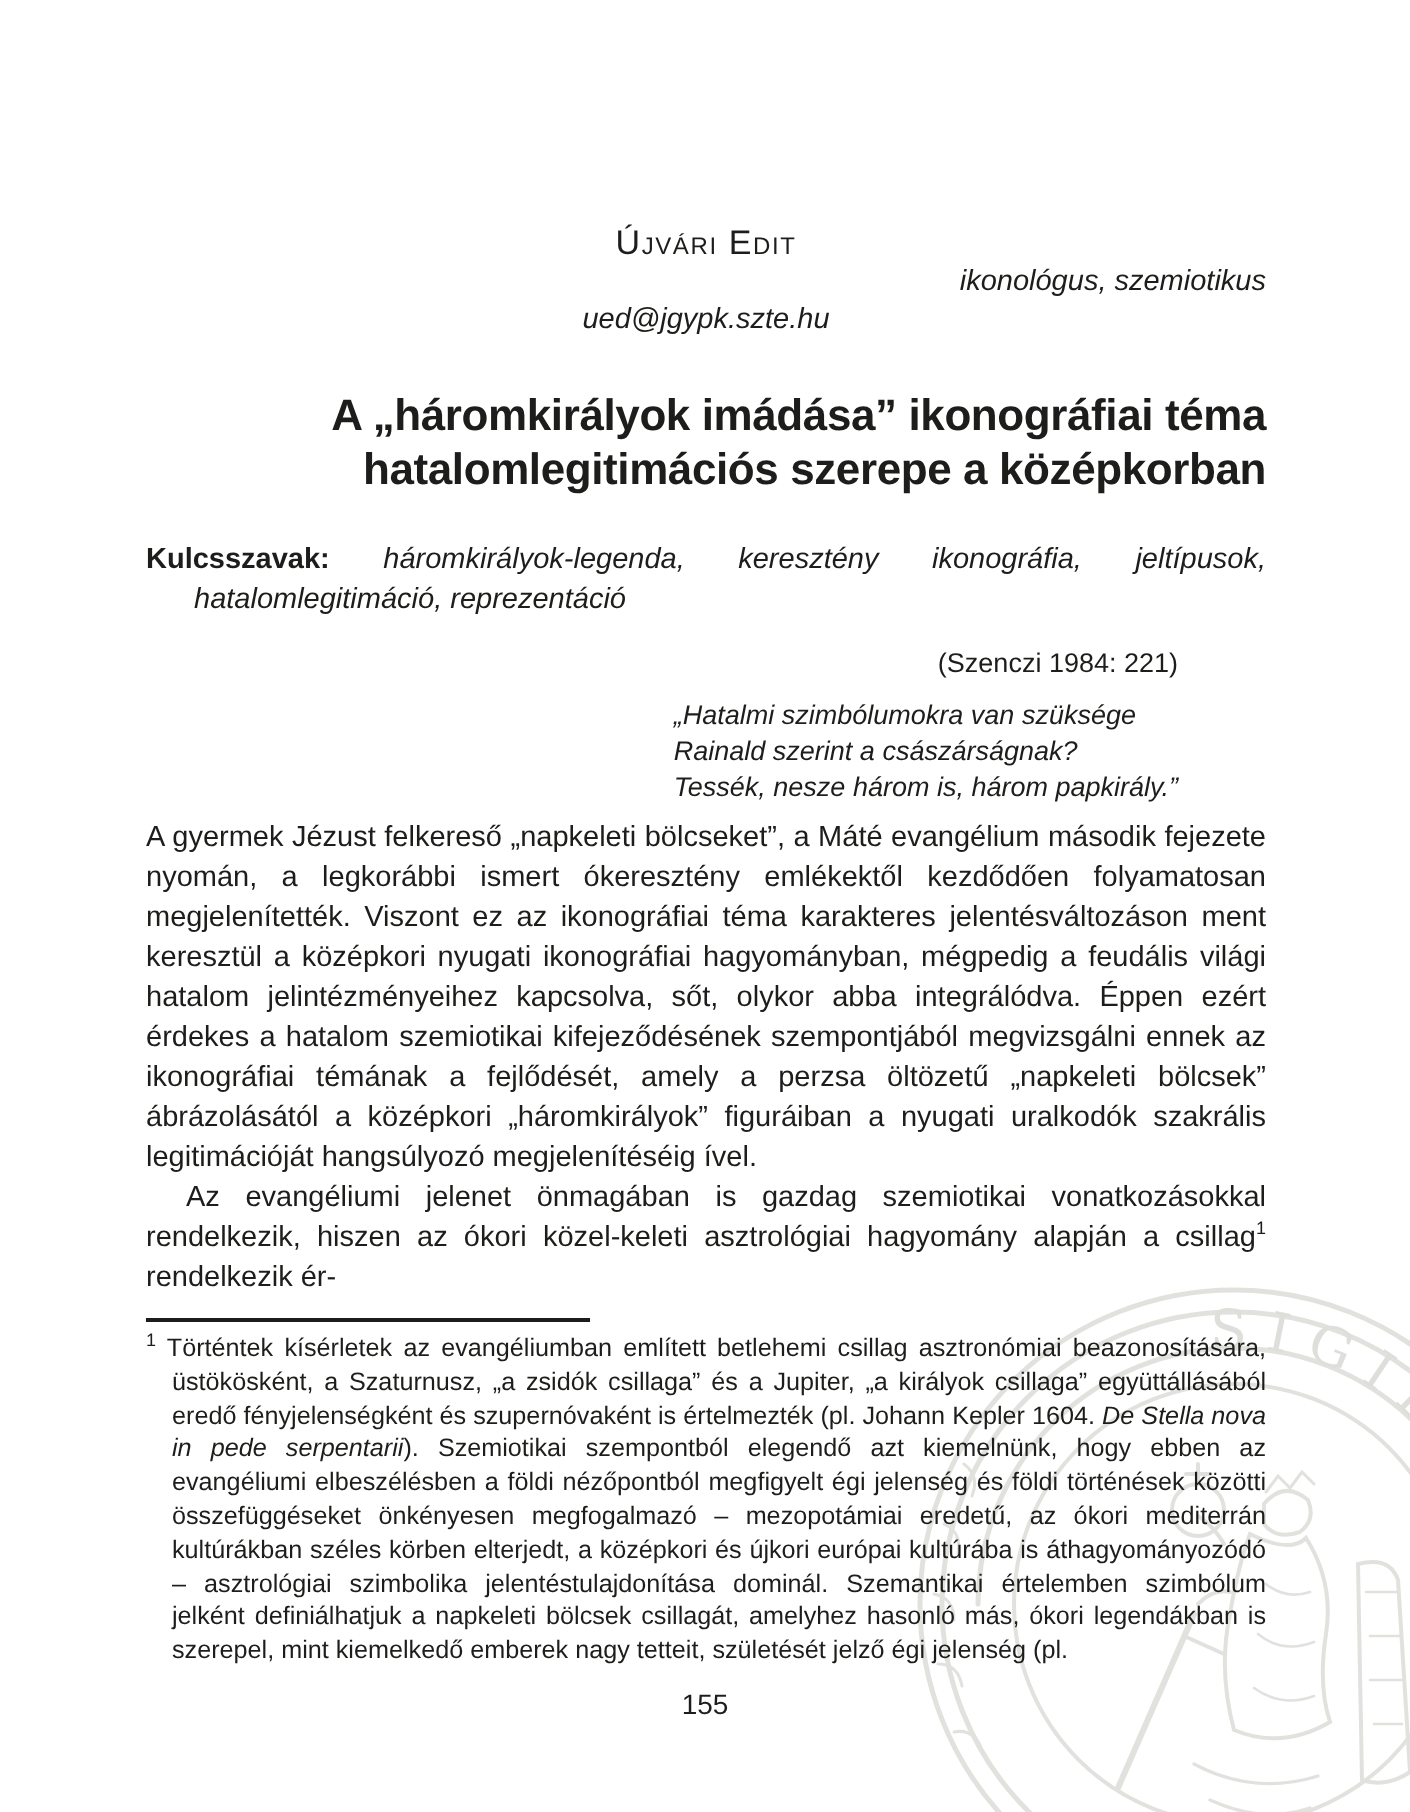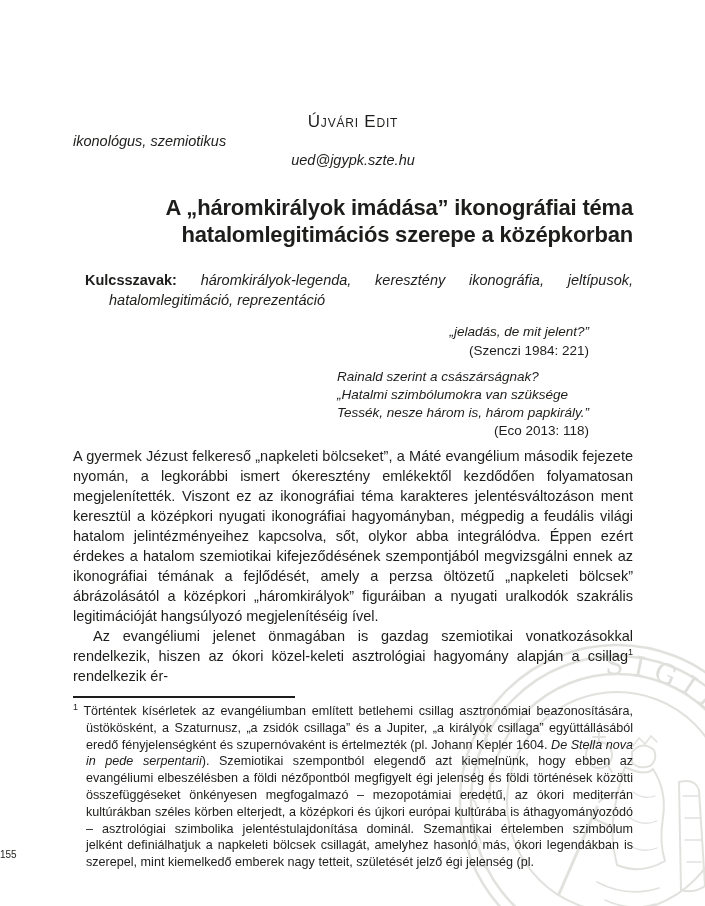--- a/index.html
+++ b/index.html
@@ -23,21 +23,21 @@
   .author-name {
     text-align: center;
     font-variant: small-caps;
     font-size: 17px;
     letter-spacing: 0.8px;
     line-height: 20px;
     font-weight: 500;
     margin-top: 42px;
   }
   .author-role {
-    text-align: left;
+    text-align: right;
     font-style: italic;
     font-size: 14.5px;
     line-height: 19px;
   }
   .author-affiliation {
     margin-top: 10px;
     text-align: center;
     font-size: 14.5px;
     line-height: 19px;
   }
@@ -57,21 +57,20 @@
     letter-spacing: -0.2px;
   }
   
   .keywords {
     margin-top: 22px;
     font-size: 14.5px;
     line-height: 20px;
     padding-left: 24px;
     text-indent: -24px;
     text-align: justify;
-    margin-left: 12px;
   }
   .keywords .kw-label { font-weight: bold; }
   .keywords .kw-text { font-style: italic; }
   
   .epigraph-1 {
     margin-top: 12px;
     margin-right: 44px;
     text-align: right;
     font-size: 13.5px;
     line-height: 19px;
@@ -115,21 +114,22 @@
     padding-left: 13px;
     text-indent: -13px;
   }
   .footnote .fn-italic { font-style: italic; }
   
   .page-number {
     position: absolute;
     z-index: 1;
     left: 0; right: 0;
     bottom: 46px;
-    font-size: 10px;
+    text-align: center;
+    font-size: 14px;
   }
   
   .watermark {
     position: absolute;
     z-index: 0;
     left: 447px;
     top: 632px;
     width: 340px;
     height: 340px;
     pointer-events: none;
@@ -185,29 +185,27 @@
     <div class="author-email">ued@jgypk.szte.hu</div>
 
     <h1 class="article-title">
       <span>A „háromkirályok imádása” ikonográfiai téma</span><br>
       <span>hatalomlegitimációs szerepe a középkorban</span>
     </h1>
 
     <p class="keywords"><span class="kw-label">Kulcsszavak:</span><span class="kw-text"> háromkirályok-legenda, keresztény ikonográfia, jeltípusok, hatalomlegitimáció, reprezentáció</span></p>
 
     <div class="epigraph-1">
-      <div class="quote-line">„jeladás, de mit jelent?”</div>
       <div class="citation">(Szenczi 1984: 221)</div>
     </div>
 
     <div class="epigraph-2">
+      <div class="quote-line">„Hatalmi szimbólumokra van szüksége</div>
       <div class="quote-line">Rainald szerint a császárságnak?</div>
-      <div class="quote-line">„Hatalmi szimbólumokra van szüksége</div>
       <div class="quote-line">Tessék, nesze három is, három papkirály.”</div>
-      <div class="citation">(Eco 2013: 118)</div>
     </div>
 
     <div class="body-text">
       <p>A gyermek Jézust felkereső „napkeleti bölcseket”, a Máté evangélium második fejezete nyomán, a legkorábbi ismert ókeresztény emlékektől kezdődően folyamatosan megjelenítették. Viszont ez az ikonográfiai téma karakteres jelentésváltozáson ment keresztül a középkori nyugati ikonográfiai hagyományban, mégpedig a feudális világi hatalom jelintézményeihez kapcsolva, sőt, olykor abba integrálódva. Éppen ezért érdekes a hatalom szemiotikai kifejeződésének szempontjából megvizsgálni ennek az ikonográfiai témának a fejlődését, amely a perzsa öltözetű „napkeleti bölcsek” ábrázolásától a középkori „háromkirályok” figuráiban a nyugati uralkodók szakrális legitimációját hangsúlyozó megjelenítéséig ível.</p>
       <p><span>Az evangéliumi jelenet önmagában is gazdag szemiotikai vonatkozásokkal rendelkezik, hiszen az ókori közel-keleti asztrológiai hagyomány alapján a csillag</span><sup class="fn-ref">1</sup><span> rendelkezik ér-</span></p>
     </div>
 
     <hr class="footnote-rule">
     <p class="footnote"><sup class="fn-ref">1</sup><span> Történtek kísérletek az evangéliumban említett betlehemi csillag asztronómiai beazonosítására, üstökösként, a Szaturnusz, „a zsidók csillaga” és a Jupiter, „a királyok csillaga” együttállásából eredő fényjelenségként és szupernóvaként is értelmezték (pl. Johann Kepler 1604. </span><span class="fn-italic">De Stella nova in pede serpentarii</span><span>). Szemiotikai szempontból elegendő azt kiemelnünk, hogy ebben az evangéliumi elbeszélésben a földi nézőpontból megfigyelt égi jelenség és földi történések közötti összefüggéseket önkényesen megfogalmazó – mezopotámiai eredetű, az ókori mediterrán kultúrákban széles körben elterjedt, a középkori és újkori európai kultúrába is áthagyományozódó – asztrológiai szimbolika jelentéstulajdonítása dominál. Szemantikai értelemben szimbólum jelként definiálhatjuk a napkeleti bölcsek csillagát, amelyhez hasonló más, ókori legendákban is szerepel, mint kiemelkedő emberek nagy tetteit, születését jelző égi jelenség (pl.</span></p>
   </div>

